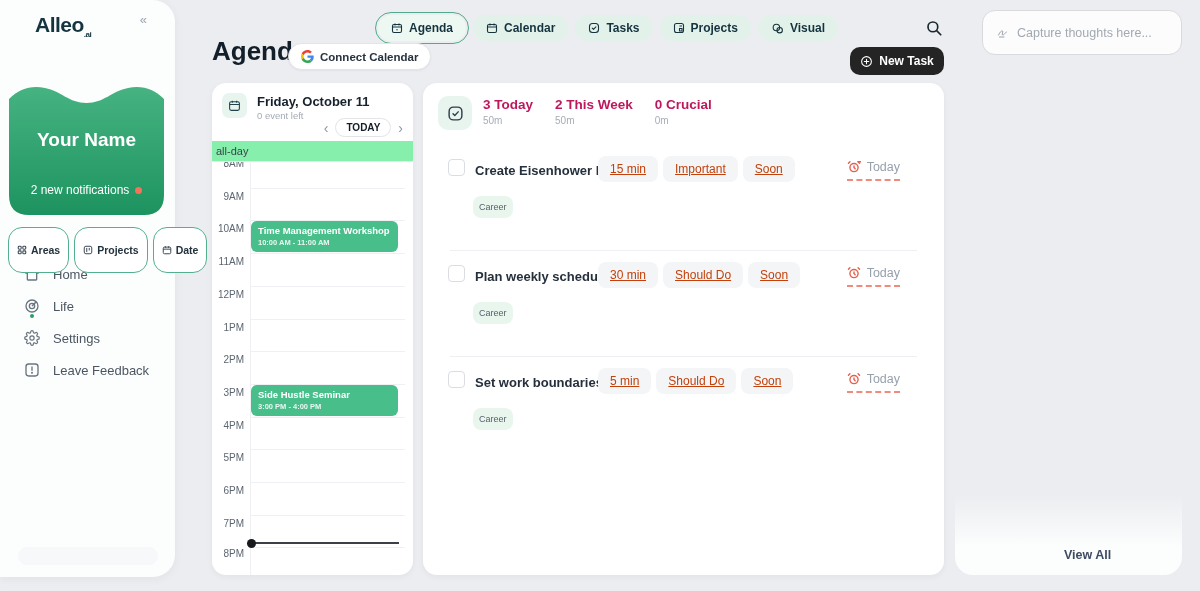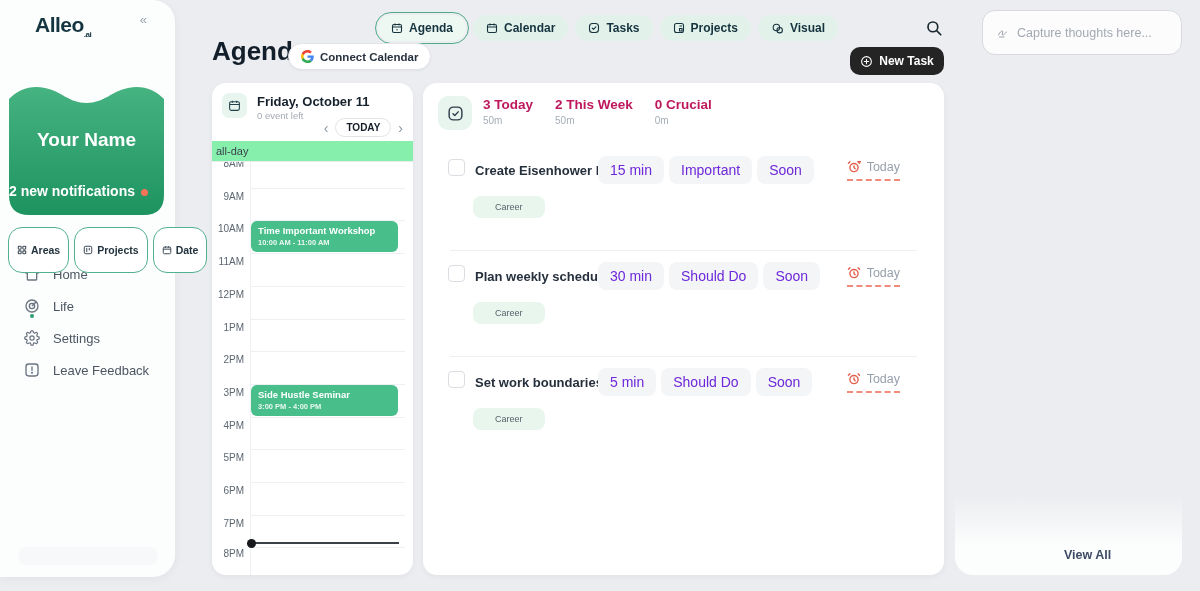--- a/index.html
+++ b/index.html
@@ -23,21 +23,21 @@
   .logo .suffix { font-size:8px; font-weight:700; vertical-align:sub; color:#143540;}
   .collapse-btn { position:absolute; right:28px; top:12px; font-size:13px; color:#9aa3ad; cursor:pointer;}
   .avatar {
     position:absolute; left:58px; top:58px; width:58px; height:58px; border-radius:50%;
     background:#9ba1b3; color:#fff; display:flex; align-items:center; justify-content:center;
     font-size:23px; font-weight:700; letter-spacing:1px; z-index:3;
   }
   .user-card { position:absolute; left:9px; top:87px; width:141px; height:128px; z-index:2; }
   .user-card svg.card-bg { position:absolute; left:0; top:-24px; width:155px; height:152px; }
   .user-name { position:absolute; left:0; top:42px; width:155px; text-align:center; color:#fff; font-size:19px; font-weight:700;}
-  .notif { position:absolute; left:0; top:96px; width:155px; text-align:left; color:#fff; font-size:14px; font-weight:700;}
+  .notif { position:absolute; left:0; top:96px; width:155px; text-align:center; color:#fff; font-size:12px; font-weight:400;}
   .notif-dot { display:inline-block; width:7px; height:7px; border-radius:50%; background:#f4735a; margin-left:6px; vertical-align:middle;}
   .filters { position:absolute; left:8px; top:227px; display:flex; gap:5px; z-index:3;}
   .filter-pill {
     display:flex; align-items:center; gap:4px; background:#fff;
     border:1.5px solid #53b08f; border-radius:14px; padding:16px 8px;
     font-size:10.5px; font-weight:700; color:#22333d; cursor:pointer;
   }
   .menu { position:absolute; left:24px; top:258px; }
   .menu-item { position:relative; display:flex; align-items:center; gap:13px; height:32px; font-size:13px; color:#4c5662; cursor:pointer;}
   .menu-item .mi-icon { position:relative; width:16px; height:16px; }
@@ -109,24 +109,24 @@
   }
   .tasks-icon { position:absolute; left:15px; top:13px; width:34px; height:34px; background:#e7f5ee; border-radius:10px; display:flex; align-items:center; justify-content:center;}
   .stats { position:absolute; left:60px; top:14px; display:flex; gap:22px;}
   .stat-value { font-size:13.5px; font-weight:700; color:#be185d;}
   .stat-sub { font-size:10px; color:#a6adb6; margin-top:3px;}
   .task-row { position:absolute; left:0; width:521px; height:100px;}
   .row-divider { position:absolute; left:27px; right:27px; height:0; border-top:1px solid #edeff2;}
   .task-check { position:absolute; left:25px; top:9px; width:17px; height:17px; border:1.5px solid #dadde2; border-radius:4px; background:#fff; cursor:pointer;}
   .task-title { position:absolute; left:52px; top:13px; font-size:13px; font-weight:700; color:#25303c;}
   .badges { position:absolute; left:175px; top:6px; display:flex; gap:5px;}
-  .badge { background:#f4f5f7; border-radius:8px; padding:6px 12px; font-size:14px; color:#6d28d9; cursor:pointer;}
+  .badge { background:#f4f5f7; border-radius:8px; padding:6px 12px; font-size:12px; color:#c2410c; cursor:pointer;text-decoration:underline;}
   .due { position:absolute; right:44px; top:10px; display:flex; align-items:center; gap:6px; padding-bottom:5px; border-bottom:2px dashed #f08a7b; cursor:pointer;}
   .due-label { font-size:12.5px; color:#97a0ad;}
-  .tag { position:absolute; left:50px; top:46px; background:#e9f6ee; border-radius:8px; padding:6px 22px; font-size:9px; color:#575f69;}
+  .tag { position:absolute; left:50px; top:46px; background:#e9f6ee; border-radius:8px; padding:6px 6px; font-size:9px; color:#575f69;}
   .bottom-fade { position:absolute; left:955px; top:495px; width:227px; height:80px; border-radius:0 0 18px 18px;
     background:linear-gradient(180deg, rgba(252,252,253,0) 0%, #fcfdfd 65%);}
   .view-all { position:absolute; left:1064px; top:548px; font-size:12.5px; font-weight:700; color:#3e4b64; cursor:pointer;}
 </style>
 </head>
 <body>
 
 <div class="sidebar">
   <div class="logo"><span>Alleo</span><span class="suffix">.ai</span></div>
   <div class="collapse-btn">«</div>
@@ -326,21 +326,21 @@
     <div class="hour-label" style="top:181px">1PM</div>
     <div class="hour-label" style="top:213px">2PM</div>
     <div class="hour-label" style="top:246px">3PM</div>
     <div class="hour-label" style="top:279px">4PM</div>
     <div class="hour-label" style="top:311px">5PM</div>
     <div class="hour-label" style="top:344px">6PM</div>
     <div class="hour-label" style="top:377px">7PM</div>
     <div class="hour-label" style="top:407px">8PM</div>
 
     <div class="cal-event" style="top:80px">
-      <div class="ev-title">Time Important Workshop</div>
+      <div class="ev-title">Time Management Workshop</div>
       <div class="ev-time">10:00 AM - 11:00 AM</div>
     </div>
     <div class="cal-event" style="top:244px">
       <div class="ev-title">Side Hustle Seminar</div>
       <div class="ev-time">3:00 PM - 4:00 PM</div>
     </div>
 
     <div class="allday-cover">
       <div class="allday-label">all-day</div>
     </div>

